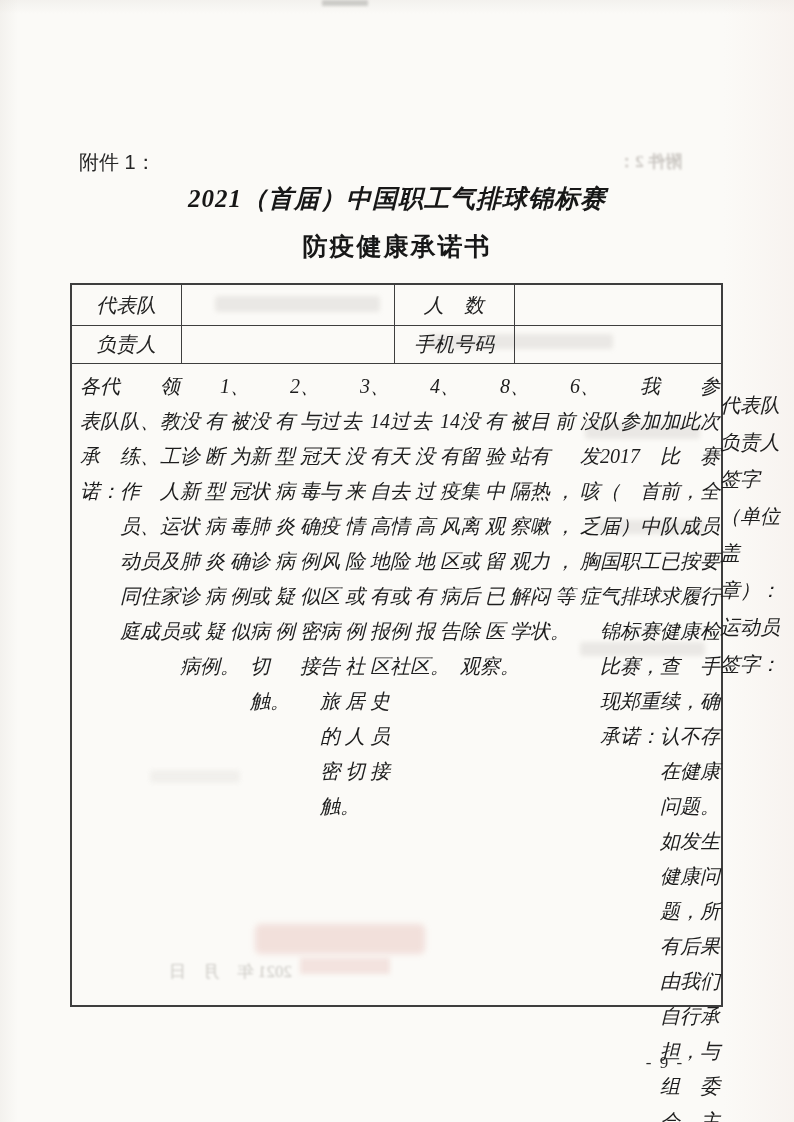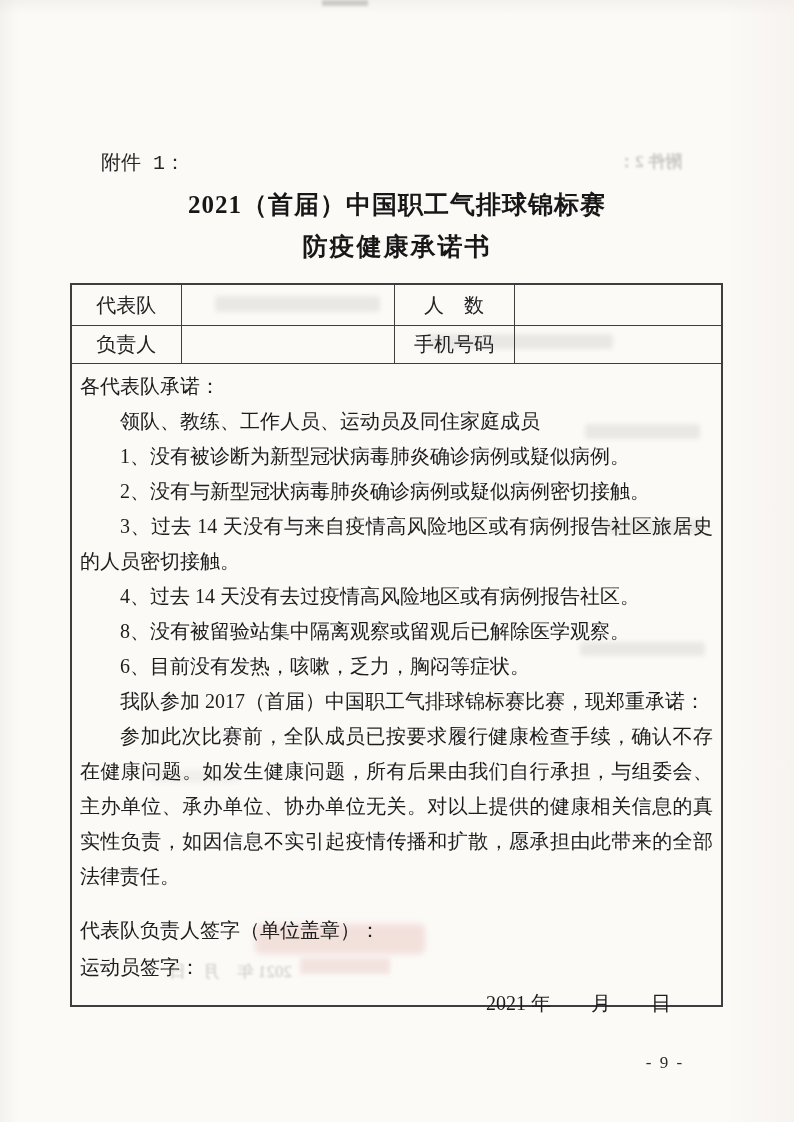--- a/index.html
+++ b/index.html
@@ -12,55 +12,55 @@
       linear-gradient(270deg, rgba(244,236,232,0.5) 0, rgba(255,255,255,0) 70px),
       linear-gradient(180deg, rgba(225,222,218,0.30) 0, rgba(255,255,255,0) 14px),
       #fbfaf7;
     overflow: hidden;
     font-family: "Liberation Serif", "DejaVu Serif", serif;
     color: #1f1f1f;
   }
 
   
   .attachment-label {
-    position: absolute; left: 101px; top: 149px;
+    position: absolute; left: 79px; top: 149px;
     font-size: 20px; color: #262626;
-    font-family: Liberation Mono, monospace;
+    font-family: Liberation Sans, sans-serif;
   }
   .doc-title {
-    position: absolute; left: 0; top: 188px; width: 100%;
+    position: absolute; left: 0; top: 182px; width: 100%;
     text-align: center; font-size: 25px; font-weight: bold;
-    letter-spacing: 1px; color: #171717;
+    letter-spacing: 1px; color: #171717; font-style: italic;
   }
   .doc-subtitle {
     position: absolute; left: 0; top: 230px; width: 100%;
     text-align: center; font-size: 25px; font-weight: bold;
     letter-spacing: 2px; color: #171717;
   }
 
   
   table.form-table {
     position: absolute; left: 70px; top: 283px;
     width: 651px; border-collapse: collapse;
     table-layout: fixed;
   }
   table.form-table, table.form-table td { border: 1.6px solid #3e3e3e; }
-  table.form-table { border-width: 2px; }
+  table.form-table { border-width: 2px; font-style: italic; }
   td.lbl {
     text-align: center; font-size: 20px; color: #222;
     padding: 0;
   }
   td.val { padding: 0; }
   tr.r1 td { height: 40px; }
   tr.r2 td { height: 37px; margin-left: 28px; }
   td.bigcell { height: 641px; vertical-align: top; padding: 0; }
 
   .cell-body {
     box-sizing: border-box;
-    display: flex; flex-direction: column;
+    display: flex; flex-direction: row;
     height: 641px; padding: 5px 8px 8px 8px;
     font-size: 20px; line-height: 35px; color: #1d1d1d;
   }
   .cell-body .heading { text-indent: 0; }
   .cell-body p { margin: 0; text-indent: 2em; text-align: justify; }
   .sig-block { margin-top: 18px; line-height: 37px; }
   .date-line {
     margin-top: auto; margin-bottom: 12px;
     text-align: right; padding-right: 42px; font-size: 20px;
   }

